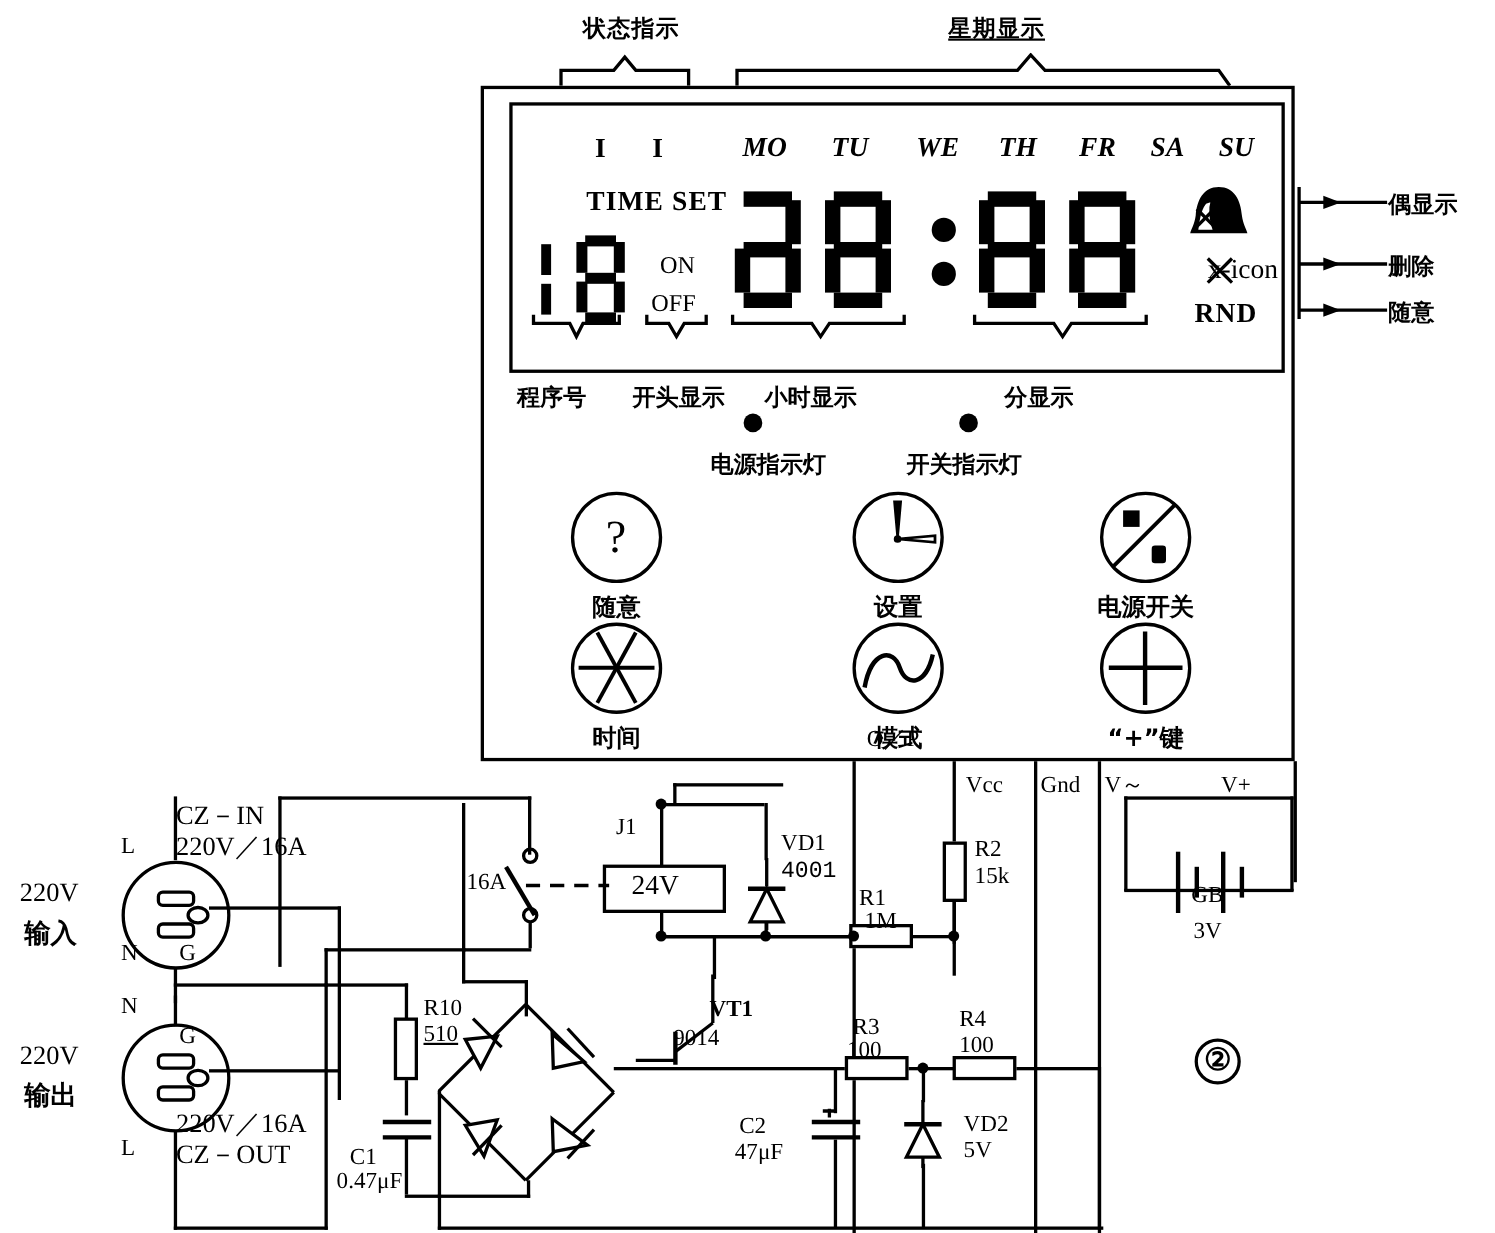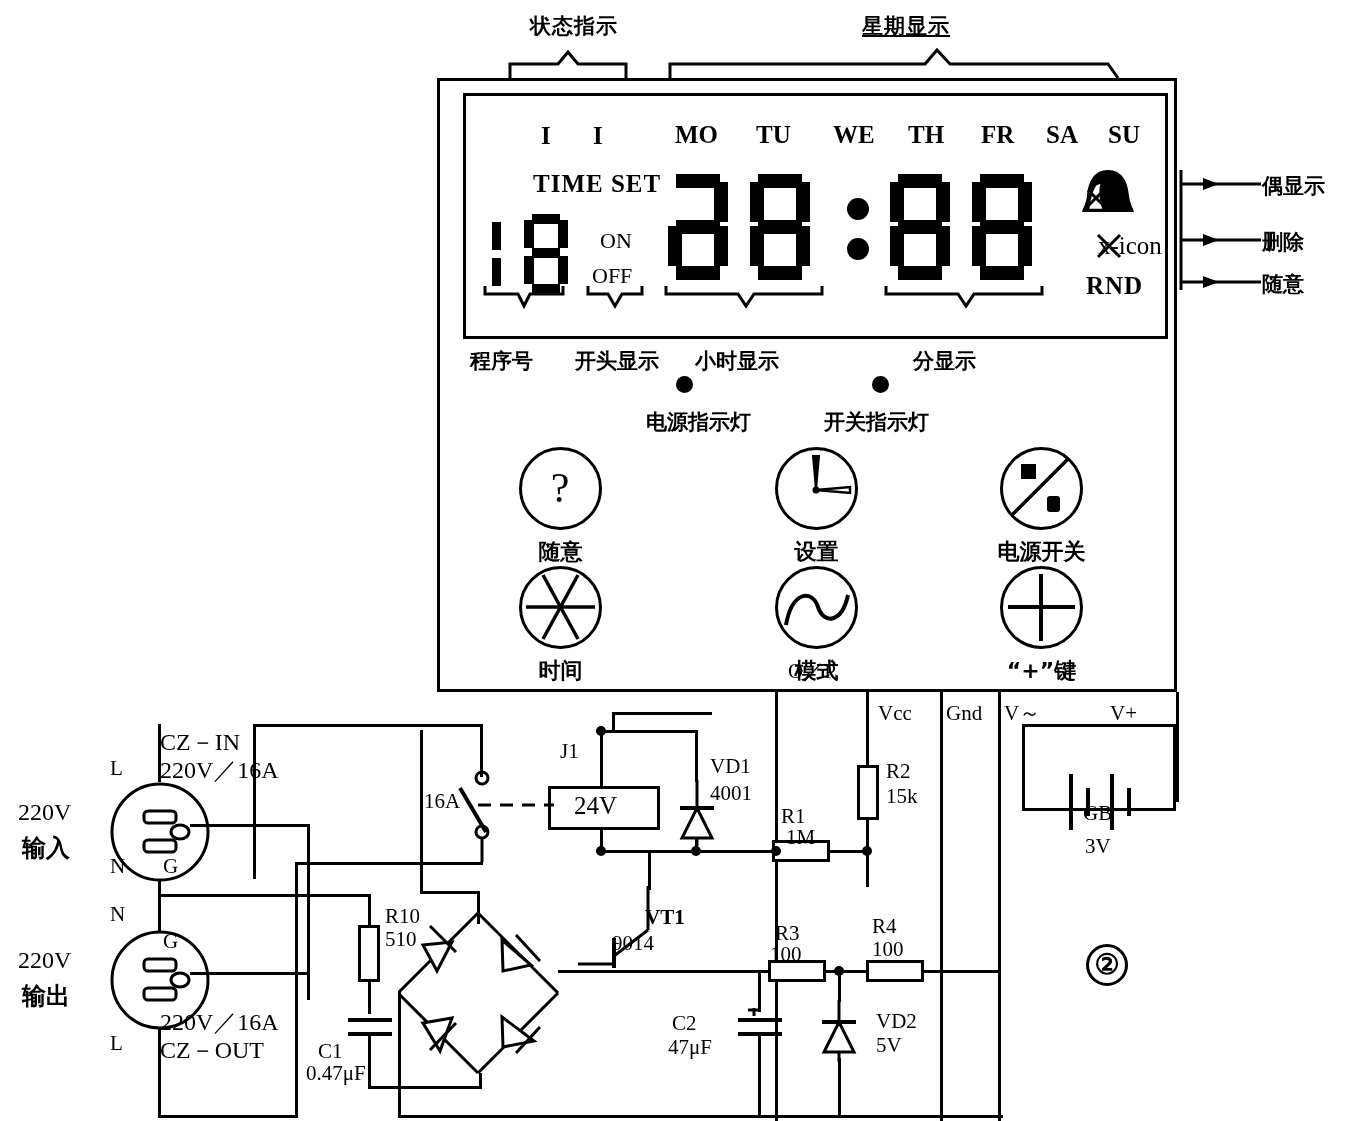--- a/index.html
+++ b/index.html
@@ -20,21 +20,21 @@
   #lcd-box{
     left:463px;top:93px;width:705px;height:246px;
     border:3px solid #000;box-sizing:border-box;background:#fff;
   }
 
   
   .callout-label{font-weight:bold;font-size:21px;letter-spacing:1px;}
 
   
   .lcd-txt{font-family:"Liberation Serif","DejaVu Serif",serif;}
-  .day{font-size:25px;font-weight:bold;letter-spacing:0px;}
+  .day{font-size:25px;font-weight:bold;letter-spacing:0px;font-style:italic;}
   .romanI{font-size:25px;font-weight:bold;}
   .timeset{font-size:25px;font-weight:bold;letter-spacing:1px;}
   .onoff{font-size:22px;font-weight:normal;}
   .rnd{font-size:25px;font-weight:bold;letter-spacing:1px;}
   .xmark{font-size:25px;}
 
   
   .seg-digit{position:absolute;}
   .seg{position:absolute;background:#000;}
 
@@ -299,21 +299,21 @@
 
 <svg class="abs" style="left:678px;top:780px;" width="40" height="66">
   <line x1="19" y1="0" x2="19" y2="26" stroke="#000" stroke-width="3"></line>
   <polygon points="4,58 34,58 19,28" fill="#fff" stroke="#000" stroke-width="3"></polygon>
   <line x1="2" y1="28" x2="36" y2="28" stroke="#000" stroke-width="4"></line>
   <line x1="19" y1="58" x2="19" y2="66" stroke="#000" stroke-width="3"></line>
 </svg>
 <div class="wire wv abs" style="left:695px;top:730px;height:52px;"></div>
 <div class="wire wv abs" style="left:695px;top:838px;height:14px;"></div>
 <div class="clab abs" style="left:710px;top:755px;">VD1</div>
-<div class="clab abs" style="left:710px;top:782px;">4001</div>
+<div class="clab abs" style="left:710px;top:782px;font-family:Liberation Mono, monospace;">4001</div>
 
 <div class="wire wh abs" style="left:600px;top:850px;width:176px;"></div>
 <div class="dot abs" style="left:596px;top:846px;width:10px;height:10px;"></div>
 <div class="dot abs" style="left:691px;top:846px;width:10px;height:10px;"></div>
 <div class="dot abs" style="left:771px;top:846px;width:10px;height:10px;"></div>
 <div class="dot abs" style="left:862px;top:846px;width:10px;height:10px;"></div>
 <div class="dot abs" style="left:596px;top:726px;width:10px;height:10px;"></div>
 
 <svg class="abs" style="left:576px;top:868px;" width="110" height="100">
   <line x1="2" y1="96" x2="38" y2="96" stroke="#000" stroke-width="3"></line>
@@ -372,21 +372,21 @@
 <div class="wire wv abs" style="left:398px;top:992px;height:97px;"></div>
 <div class="wire wh abs" style="left:398px;top:992px;width:0px;"></div>
 <div class="wire wh abs" style="left:398px;top:1086px;width:84px;"></div>
 <div class="wire wv abs" style="left:479px;top:1073px;height:16px;"></div>
 <div class="wire wh abs" style="left:558px;top:970px;width:225px;"></div>
 <div class="wire wv abs" style="left:398px;top:1086px;height:32px;"></div>
 <div class="wire wh abs" style="left:398px;top:1115px;width:605px;"></div>
 
 <div class="res abs" style="left:358px;top:925px;width:22px;height:57px;"></div>
 <div class="clab abs" style="left:385px;top:905px;">R10</div>
-<div class="clab abs" style="left:385px;top:928px;">510</div>
+<div class="clab abs" style="left:385px;top:928px;text-decoration:underline;">510</div>
 <div class="wire wv abs" style="left:368px;top:894px;height:33px;"></div>
 <div class="wire wh abs" style="left:295px;top:894px;width:76px;"></div>
 <div class="wire wv abs" style="left:295px;top:862px;height:256px;"></div>
 <div class="wire wv abs" style="left:368px;top:982px;height:32px;"></div>
 
 <svg class="abs" style="left:342px;top:1012px;" width="56" height="34">
   <line x1="6" y1="8" x2="50" y2="8" stroke="#000" stroke-width="4"></line>
   <line x1="6" y1="22" x2="50" y2="22" stroke="#000" stroke-width="4"></line>
 </svg>
 <div class="wire wv abs" style="left:368px;top:1034px;height:52px;"></div>

